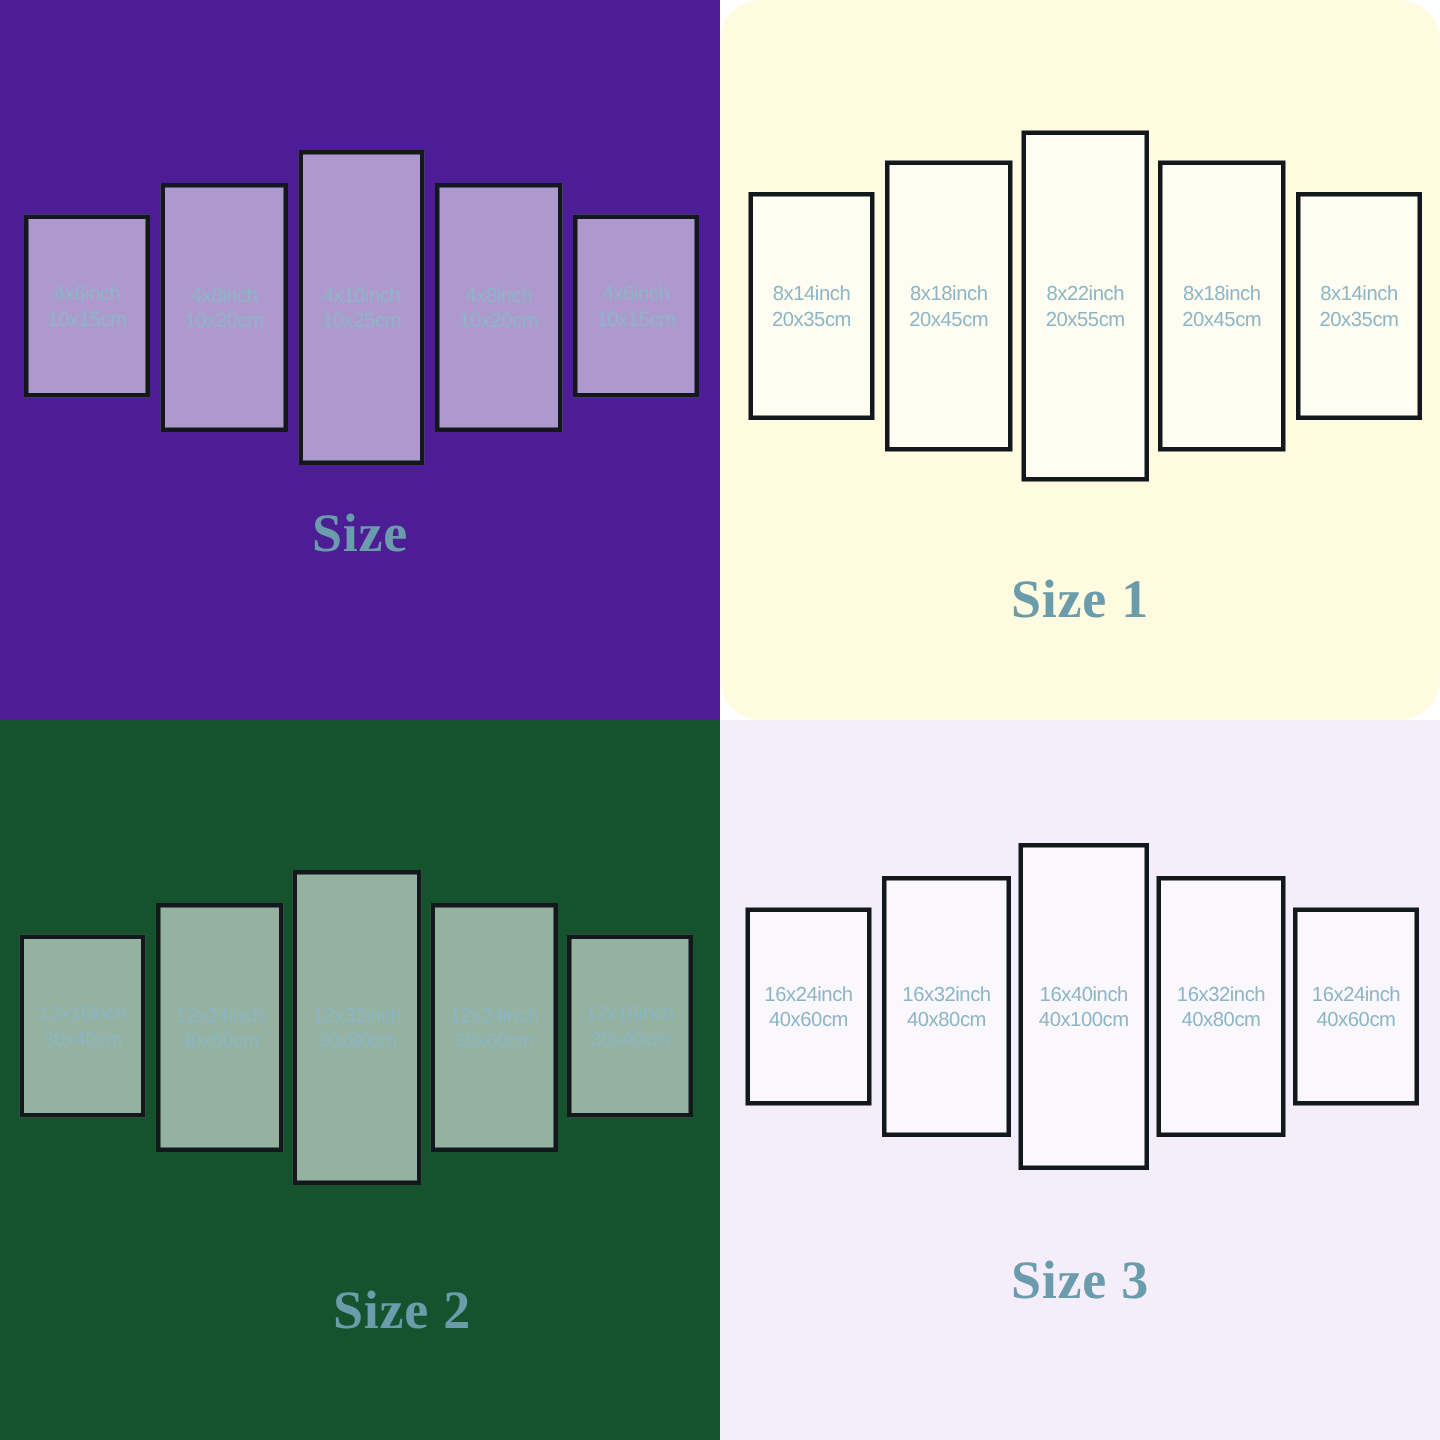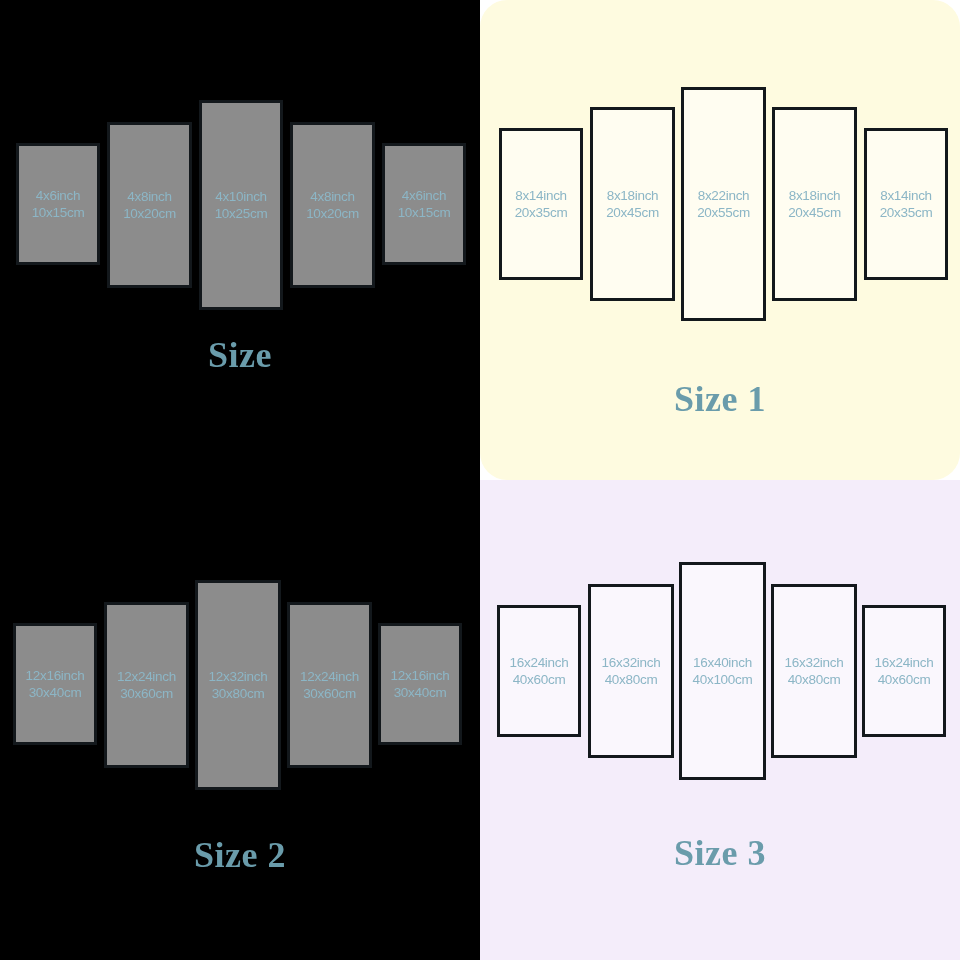--- a/index.html
+++ b/index.html
@@ -60,21 +60,21 @@
     font-weight: bold;
     font-size: 36px;
     letter-spacing: 0.5px;
     color: #6a9cab;
   }
 </style>
 </head>
 <body>
 
 <div id="board">
-    <div class="quadrant" style="background: #000000;">
+    <div class="quadrant" style="background: #4c1d95;">
       <div class="panels">
         <div class="panel" style="left: 16px; top: 143px; width: 84px; height: 122px;">
           <div class="ln">4x6inch</div>
           <div class="ln">10x15cm</div>
         </div>
         <div class="panel" style="left: 107px; top: 122px; width: 85px; height: 166px;">
           <div class="ln">4x8inch</div>
           <div class="ln">10x20cm</div>
         </div>
         <div class="panel" style="left: 199px; top: 100px; width: 84px; height: 210px;">
@@ -110,21 +110,21 @@
           <div class="ln">8x18inch</div>
           <div class="ln">20x45cm</div>
         </div>
         <div class="panel" style="left: 384px; top: 128px; width: 84px; height: 152px;">
           <div class="ln">8x14inch</div>
           <div class="ln">20x35cm</div>
         </div>
       </div>
       <div class="size-label" style="top: 342px; margin-top: 36px;">Size 1</div>
     </div>
-    <div class="quadrant" style="background: #000000;">
+    <div class="quadrant" style="background: #14532d;">
       <div class="panels">
         <div class="panel" style="left: 13px; top: 143px; width: 84px; height: 122px;">
           <div class="ln">12x16inch</div>
           <div class="ln">30x40cm</div>
         </div>
         <div class="panel" style="left: 104px; top: 122px; width: 85px; height: 166px;">
           <div class="ln">12x24inch</div>
           <div class="ln">30x60cm</div>
         </div>
         <div class="panel" style="left: 195px; top: 100px; width: 86px; height: 210px;">
@@ -133,21 +133,21 @@
         </div>
         <div class="panel" style="left: 287px; top: 122px; width: 85px; height: 166px;">
           <div class="ln">12x24inch</div>
           <div class="ln">30x60cm</div>
         </div>
         <div class="panel" style="left: 378px; top: 143px; width: 84px; height: 122px;">
           <div class="ln">12x16inch</div>
           <div class="ln">30x40cm</div>
         </div>
       </div>
-      <div class="size-label" style="top: 354px;">Size 2</div>
+      <div class="size-label" style="top: 372px; padding-left: 28px;">Size 2</div>
     </div>
     <div class="quadrant" style="background: rgb(244, 237, 250);">
       <div class="panels">
         <div class="panel" style="left: 17px; top: 125px; width: 84px; height: 132px;">
           <div class="ln">16x24inch</div>
           <div class="ln">40x60cm</div>
         </div>
         <div class="panel" style="left: 108px; top: 104px; width: 86px; height: 174px;">
           <div class="ln">16x32inch</div>
           <div class="ln">40x80cm</div>

